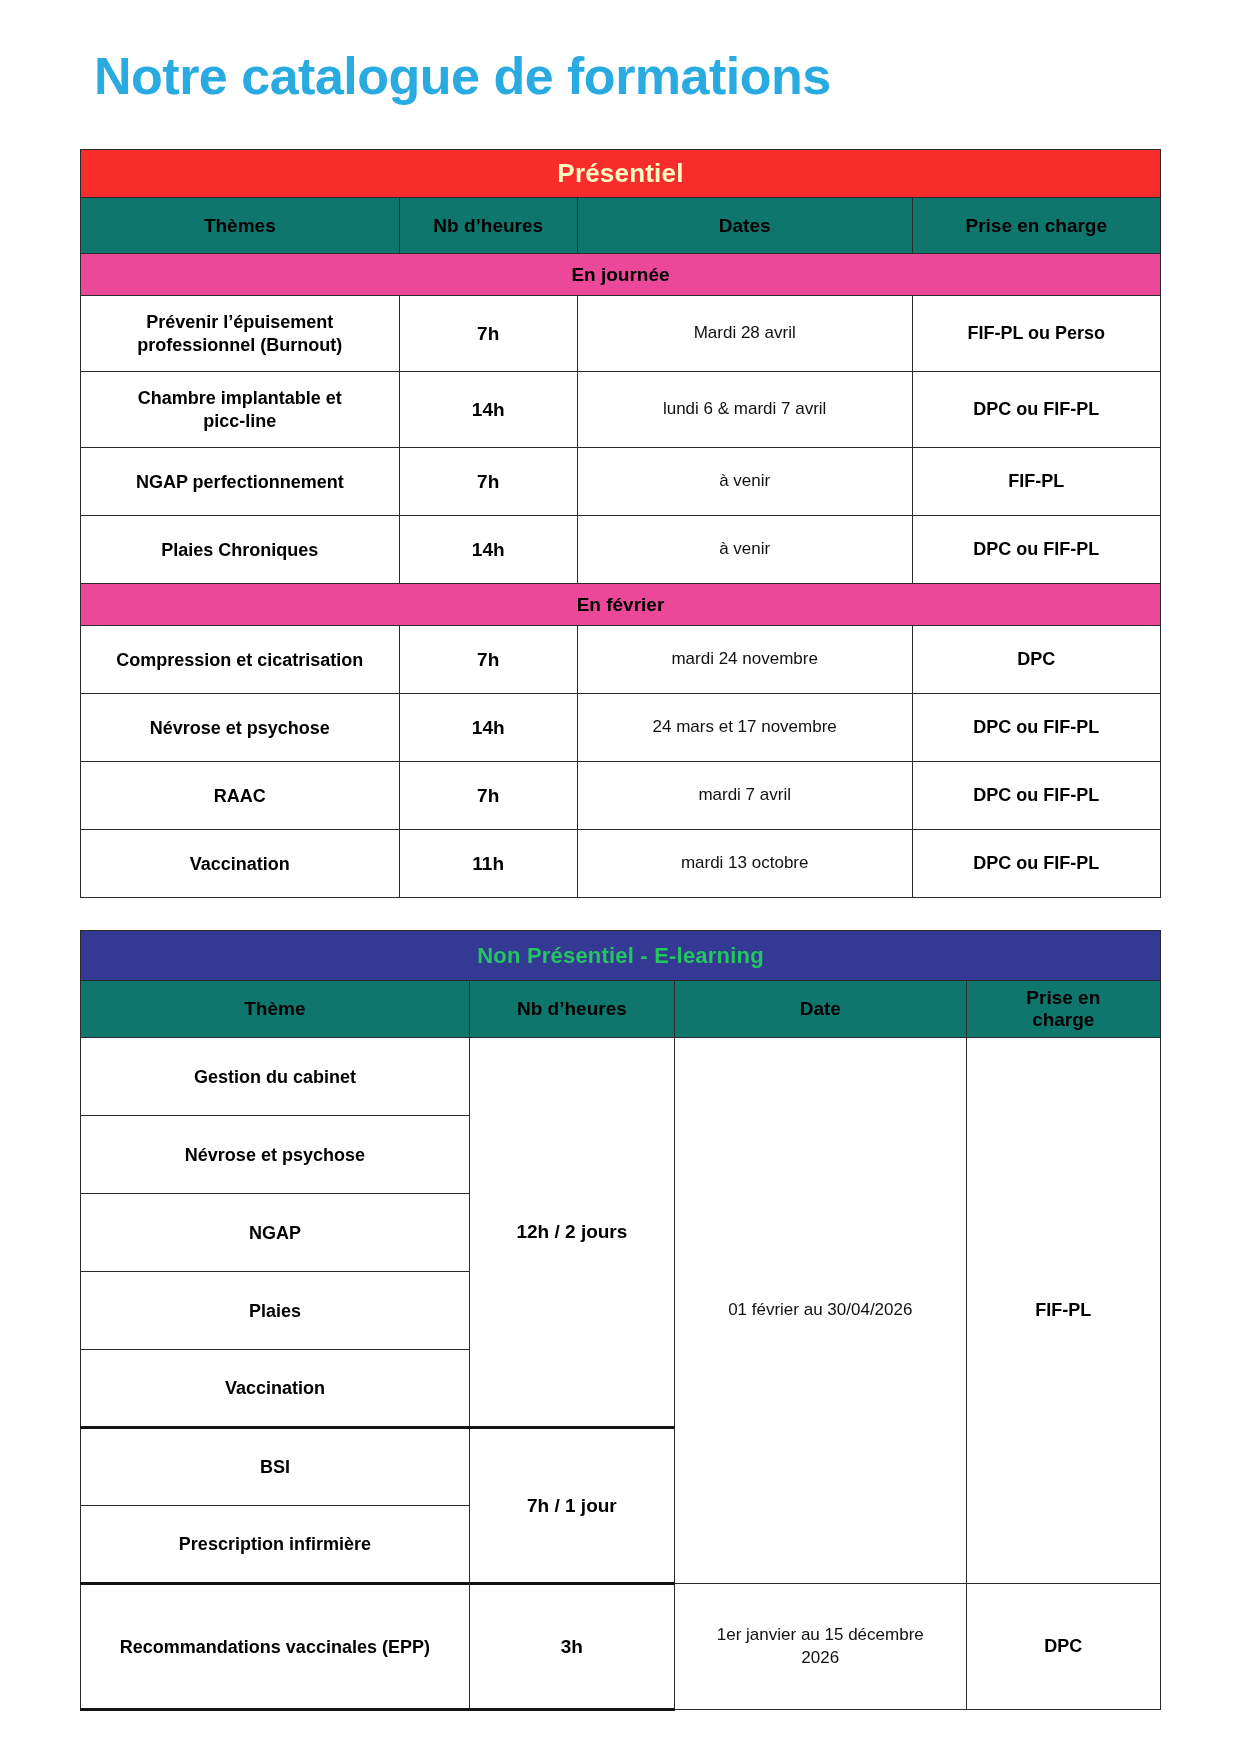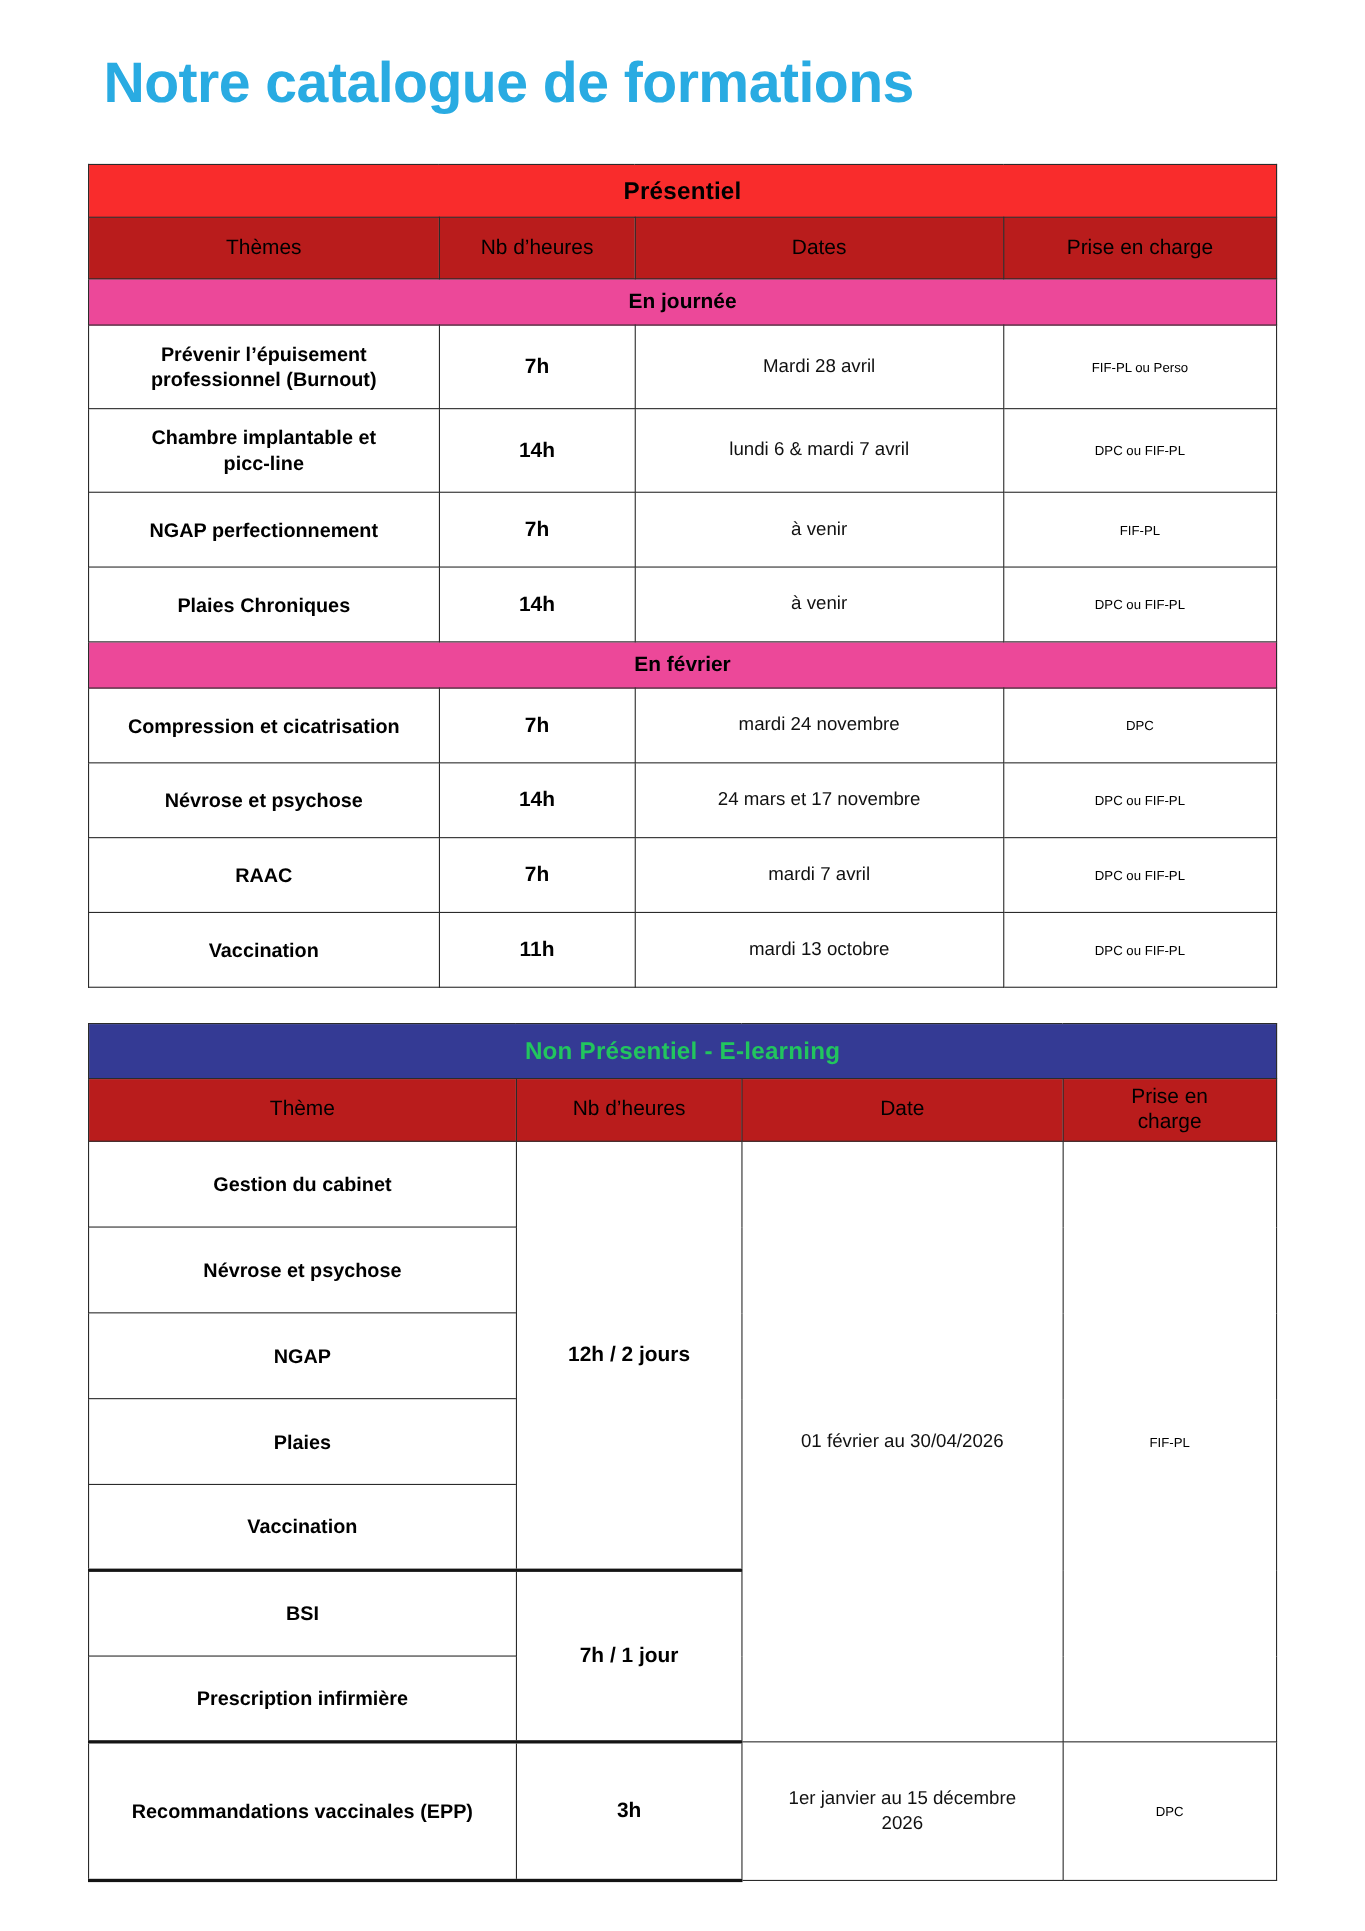--- a/index.html
+++ b/index.html
@@ -45,40 +45,40 @@
     border: 1px solid #2b2b2b;
     padding: 6px 8px;
     text-align: center;
     vertical-align: middle;
     box-sizing: border-box;
   }
 
   
   .banner-red {
     background: #F92C2C;
-    color: #000000;
-    font-size: 22px;
+    color: #fef9c3;
+    font-size: 26px;
     font-weight: 700;
     letter-spacing: 0.2px;
     height: 48px;
     border: 1px solid #1d1d1d;
   }
   .banner-blue {
     background: #343A94;
     color: #22c55e;
     font-size: 22px;
     font-weight: 700;
     letter-spacing: 0.2px;
     height: 50px;
     border: 1px solid #1d1d1d;
   }
   .col-head {
-    background: #b91c1c;
+    background: #0f766e;
     font-size: 19px;
-    font-weight: 400;
+    font-weight: 700;
     height: 56px;
   }
   .section-band {
     background: #ec4899;
     font-size: 19px;
     font-weight: 700;
     height: 42px;
   }
 
   
@@ -92,22 +92,22 @@
     font-size: 19px;
     font-weight: 700;
   }
   .date-cell {
     font-size: 17px;
     font-weight: 400;
     line-height: 1.35;
     color: #111;
   }
   .charge-cell {
-    font-size: 12px;
-    font-weight: 400;
+    font-size: 18px;
+    font-weight: 700;
   }
 
   .row-presentiel td { height: 68px; }
   .row-presentiel-tall td { height: 76px; }
   .row-elearn-tall td { height: 78px; }
   .row-elearn-xtall td { height: 126px; }
 
   .thick-top { border-top: 3px solid #141414 !important; }
   .thick-bottom { border-bottom: 3px solid #141414 !important; }
 

